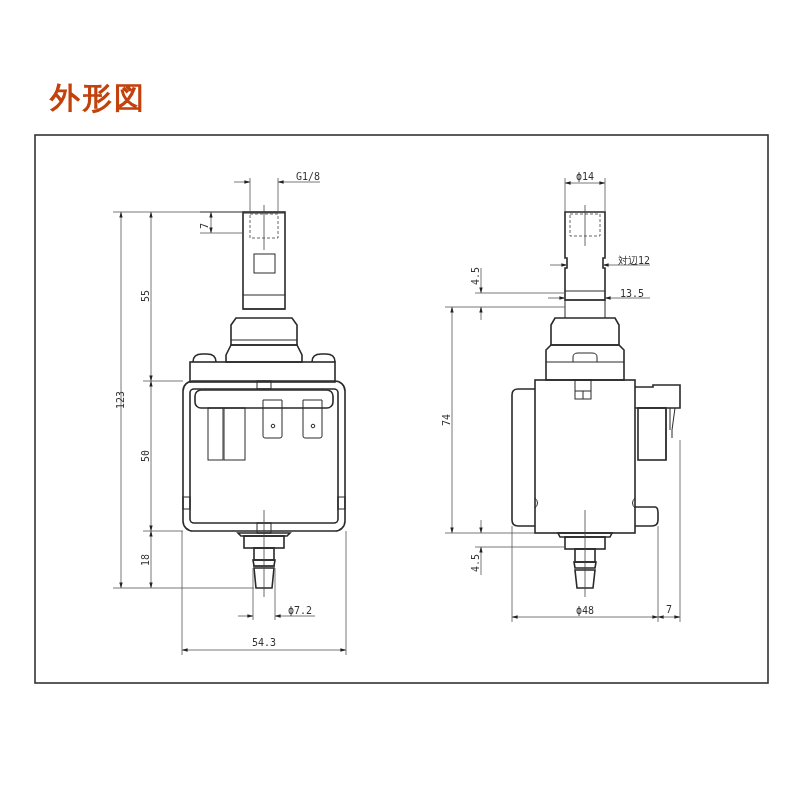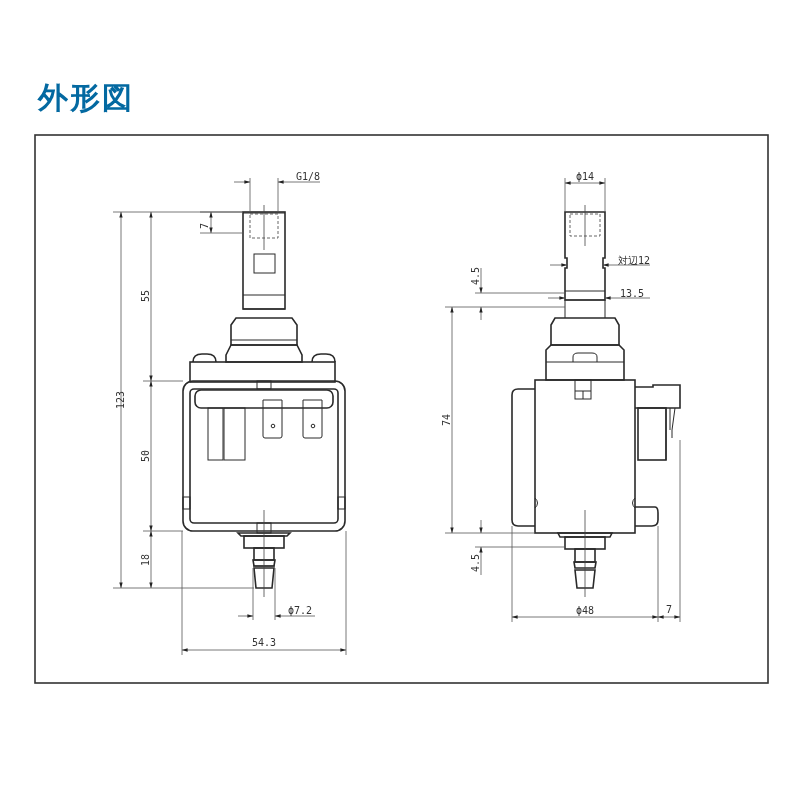--- a/index.html
+++ b/index.html
@@ -1,17 +1,17 @@
 <!DOCTYPE html>
 <html><head>
   <meta charset="utf-8">
   <style>
     html, body { margin: 0; padding: 0; background: #ffffff; }
     body { width: 800px; height: 800px; position: relative; overflow: hidden; font-family: "DejaVu Sans", sans-serif; }
-    .title { position: absolute; left: 38px; top: 78px; font-size: 30px; font-weight: bold; color: #0369a1; letter-spacing: 2px; font-family: "DejaVu Sans", sans-serif; }
+    .title { position: absolute; left: 50px; top: 78px; font-size: 30px; font-weight: bold; color: #c2410c; letter-spacing: 2px; font-family: "DejaVu Sans", sans-serif; }
     svg { position: absolute; left: 0; top: 0; }
     .o { fill: none; stroke: #2a2a2a; stroke-width: 1.6; }
     .t { fill: none; stroke: #2a2a2a; stroke-width: 1.0; }
     .d { fill: none; stroke: #555; stroke-width: 0.8; }
     .c { fill: none; stroke: #444; stroke-width: 0.8; }
     .h { fill: none; stroke: #555; stroke-width: 0.9; stroke-dasharray: 3 2; }
     .lbl { font-family: "DejaVu Sans Mono", monospace; font-size: 10px; fill: #333; }
     .ar { fill: #222; }
   </style>
 </head>

